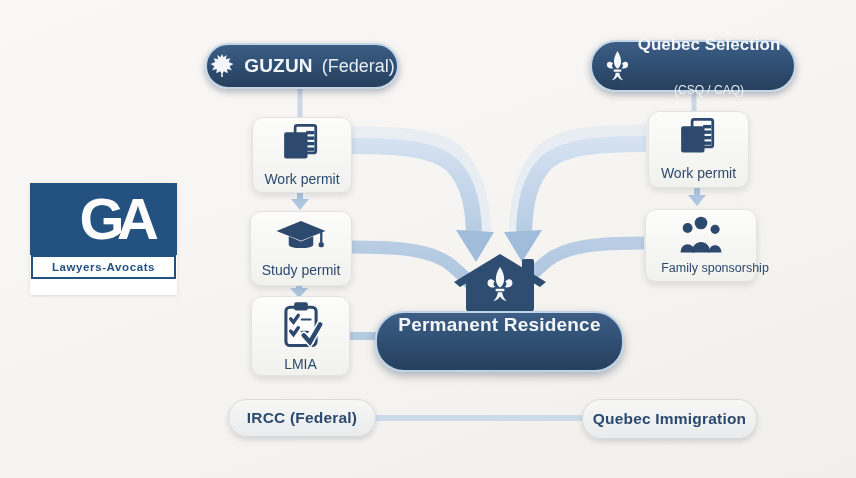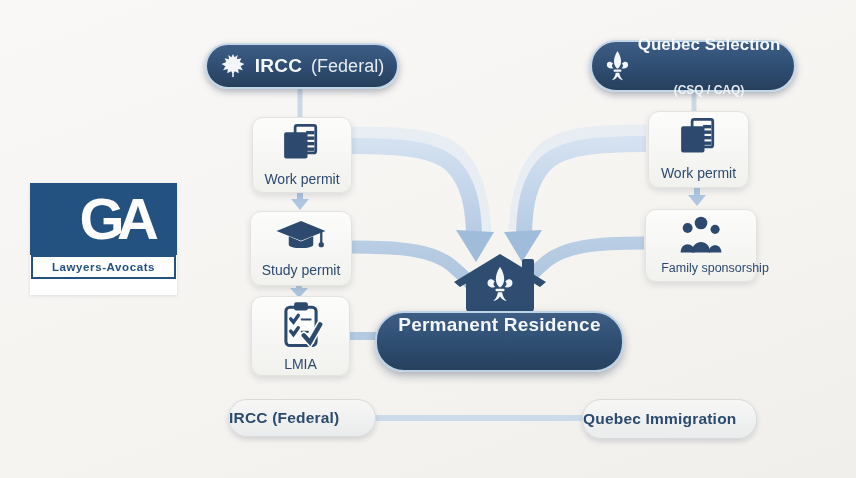--- a/index.html
+++ b/index.html
@@ -18,21 +18,21 @@
     border:2px solid #c3d6e7;border-radius:30px;
     box-shadow:0 3px 7px rgba(40,55,80,.35);
     color:#f4f7fa;
   }
   .pill-ircc{left:205px;top:43px;width:190px;height:42px;gap:9px;}
   .pill-ircc .t-main{font-size:19px;font-weight:bold;letter-spacing:.2px;}
   .pill-ircc .t-sub{font-size:18px;font-weight:400;opacity:.94;}
   .pill-quebec{left:590px;top:40px;width:202px;height:48px;gap:9px;}
   .pill-quebec .col{display:flex;flex-direction:column;align-items:center;line-height:1.05;gap:28px;}
   .pill-quebec .t-main{font-size:17px;font-weight:bold;}
-  .pill-quebec .t-sub{font-size:12px;font-weight:700;opacity:.92;margin-top:2px;}
+  .pill-quebec .t-sub{font-size:12px;font-weight:400;opacity:.92;margin-top:2px;}
 
   
   .step-box{
     position:absolute;z-index:3;display:flex;flex-direction:column;align-items:center;justify-content:center;
     gap:7px;background:linear-gradient(180deg,#fcfcfb 0%,#f1f1ee 100%);
     border:1px solid #e3e3df;border-radius:11px;
     box-shadow:0 3px 6px rgba(70,80,100,.16);
   }
   .step-box .label{color:#2d4a6e;font-size:14px;font-weight:500;white-space:nowrap;}
   .box-work-left{left:252px;top:117px;width:98px;height:74px;}
@@ -48,21 +48,21 @@
     position:absolute;left:375px;top:311px;width:245px;height:57px;z-index:3;
     display:flex;flex-direction:column;align-items:center;justify-content:space-between;line-height:1.22;
     background:linear-gradient(180deg,#3d5d85 0%,#2e4d71 55%,#26405d 100%);
     border:2px solid #bed3e6;border-radius:29px;color:#f3f6fa;
     box-shadow:0 4px 8px rgba(40,55,80,.35);
     font-size:19px;font-weight:bold;letter-spacing:.2px;
   }
 
   
   .light-pill{
-    position:absolute;z-index:3;display:flex;align-items:center;
+    position:absolute;z-index:3;display:flex;align-items:center;justify-content:center;
     background:linear-gradient(180deg,#f7f7f6 0%,#e9ebec 100%);
     border:1px solid #d9dbdb;border-radius:19px;
     box-shadow:0 3px 5px rgba(70,80,100,.18);
     color:#2b4a6e;font-size:15.5px;font-weight:600;letter-spacing:.2px;
   }
   .foot-ircc{left:228px;top:399px;width:146px;height:36px;}
   .foot-quebec{left:582px;top:399px;width:173px;height:38px;}
 
   
   .logo{position:absolute;left:30px;top:183px;width:147px;height:112px;z-index:3;background:#ffffff;
@@ -143,21 +143,21 @@
     <div class="mono">GA</div>
     <div class="tagline">Lawyers-Avocats</div>
   </div>
 
   <div class="navy-pill pill-ircc">
     <span>
       <svg width="26" height="26" fill="#f2f5f9">
           <use href="#maple"></use>
         </svg>
     </span>
-    <span class="t-main">IRCC</span>
+    <span class="t-main">GUZUN</span>
     <span class="t-sub">(Federal)</span>
   </div>
 
   <div class="navy-pill pill-quebec">
     <span>
       <svg width="23" height="31" fill="#f2f5f9">
           <use href="#fleur"></use>
         </svg>
     </span>
     <span class="col">

